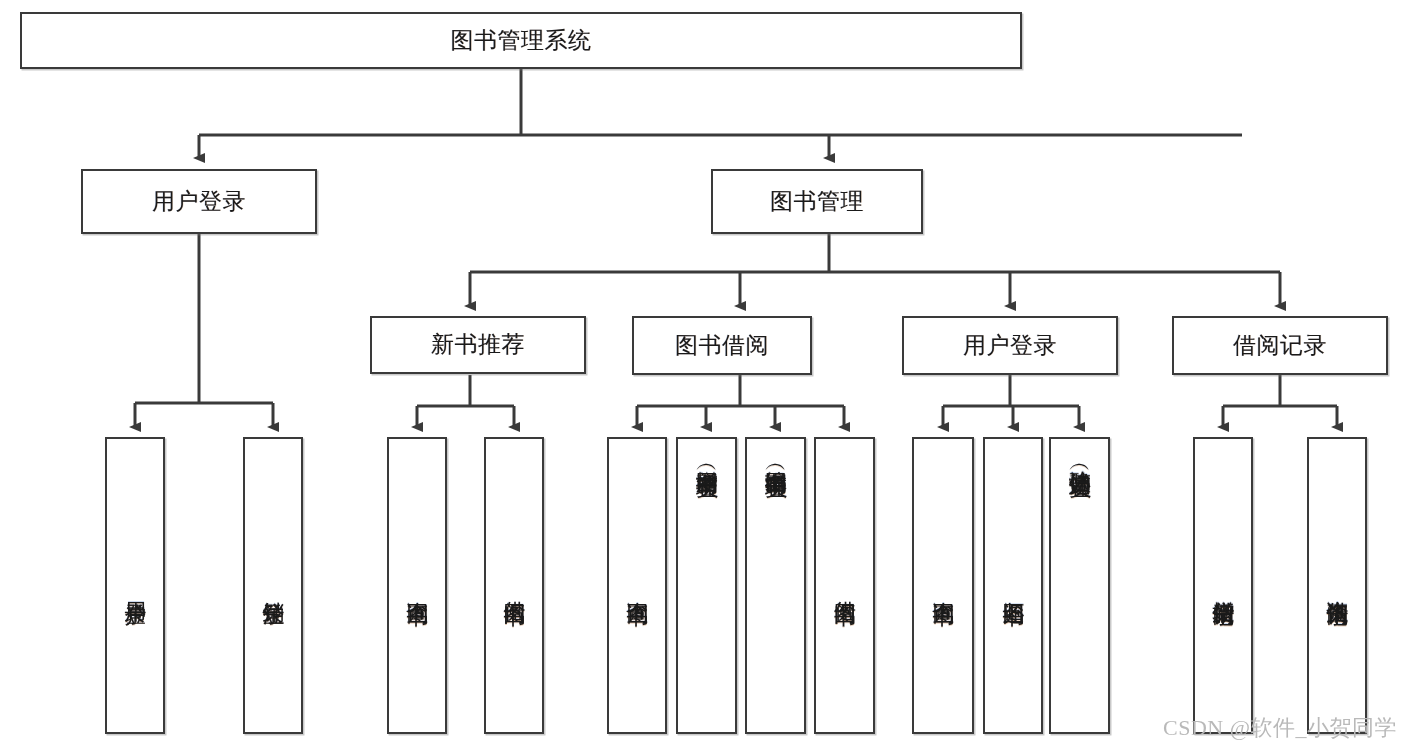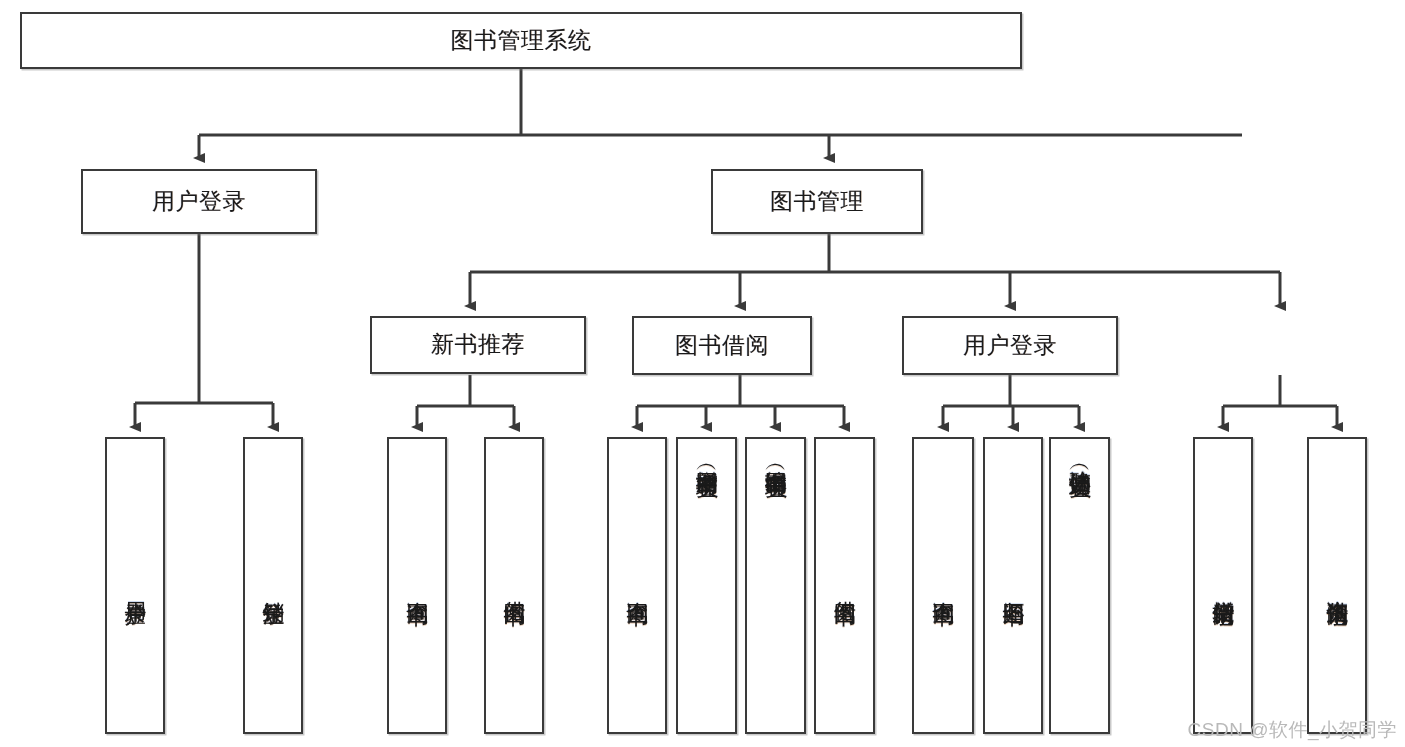--- a/index.html
+++ b/index.html
@@ -61,25 +61,25 @@
     position: absolute;
     left: 0; top: 0;
     width: 1405px;
     height: 747px;
     pointer-events: none;
   }
   #watermark {
     position: absolute;
     right: 8px;
     bottom: 4px;
-    font-size: 19px;
+    font-size: 22px;
     color: #b9b9b9;
     letter-spacing: 0.5px;
     white-space: nowrap;
-    font-family: Liberation Sans, sans-serif;
+    font-family: Liberation Serif, serif;
   }
 </style>
 </head>
 <body>
 
 <div id="diagram-root">
 
   <svg id="connectors" viewBox="0 0 1405 747" xmlns="http://www.w3.org/2000/svg">
     <defs>
       <marker id="arrow" markerWidth="12" markerHeight="12" refX="5" refY="6" orient="auto" markerUnits="userSpaceOnUse">
@@ -143,20 +143,23 @@
 
   <div class="node-box" style="left:370px; top:316px; width:216px; height:58px;align-items:center;">
     <span class="node-label-h">新书推荐</span>
   </div>
   <div class="node-box" style="left:632px; top:316px; width:180px; height:59px;">
     <span class="node-label-h">图书借阅</span>
   </div>
   <div class="node-box" style="left:902px; top:316px; width:216px; height:59px;">
     <span class="node-label-h">用户登录</span>
   </div>
+  <div class="node-box" style="left:1172px; top:316px; width:216px; height:59px;">
+    <span class="node-label-h">借阅记录</span>
+  </div>
 
   <div class="node-box leaf-box centered" style="left:105px; top:437px; width:60px; height:297px;">
     <span class="node-label-v">用户登录</span>
   </div>
   <div class="node-box leaf-box centered" style="left:243px; top:437px; width:60px; height:297px;">
     <span class="node-label-v">注销登录</span>
   </div>
 
   <div class="node-box leaf-box centered" style="left:387px; top:437px; width:60px; height:297px;">
     <span class="node-label-v">查询图书</span>

